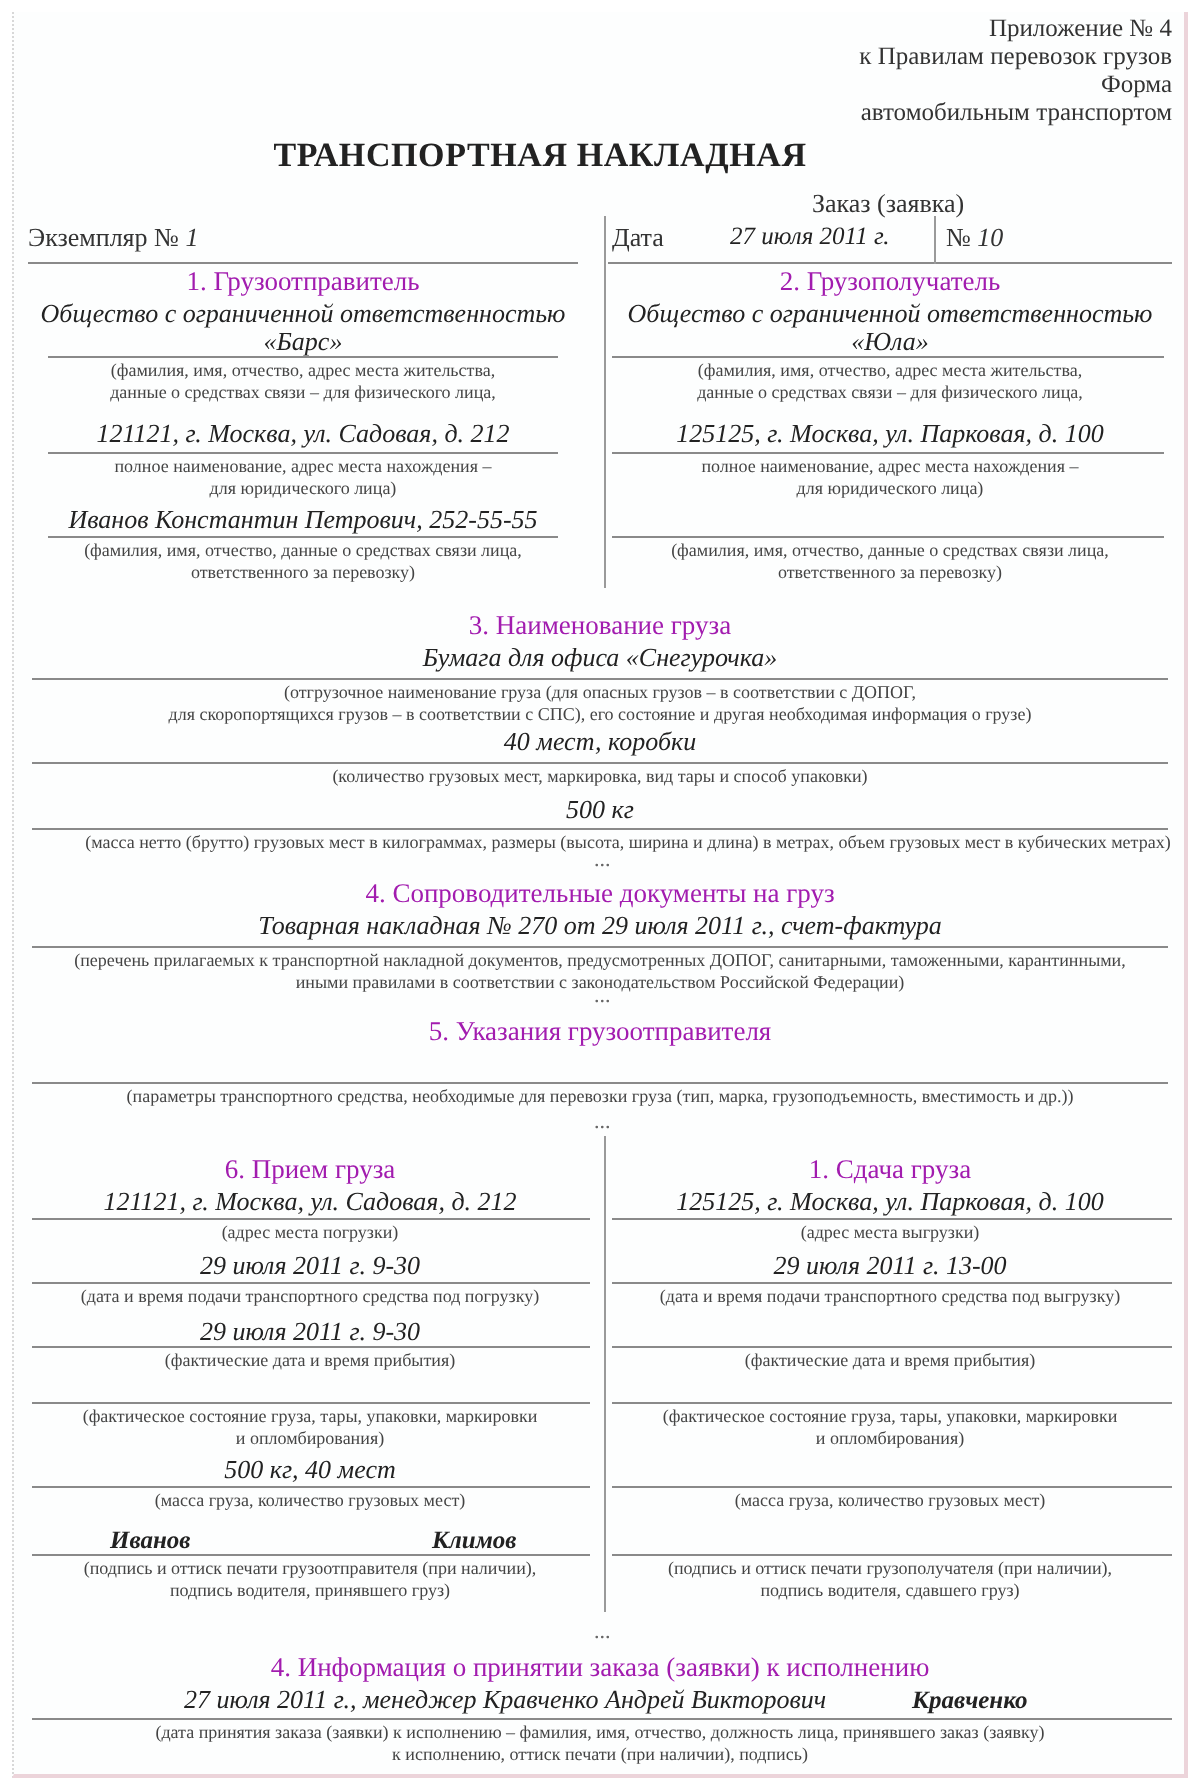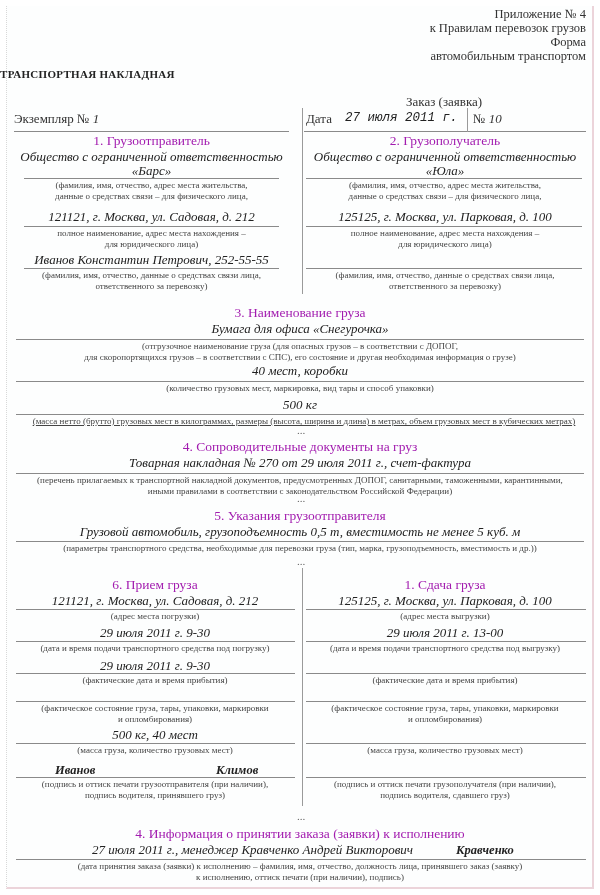--- a/index.html
+++ b/index.html
@@ -14,21 +14,21 @@
     position: absolute; left: 6px; top: 6px; width: 588px; height: 883px;
     border-left: 1px dotted #d8d8d8;
     border-right: 2px solid #ecd4da;
     border-bottom: 2px solid #ecd4da;
     box-sizing: border-box;
     background: #fdfefe;
   }
   .abs { position: absolute; }
   .center { text-align: center; }
   .head-note { position: absolute; right: 14px; top: 7px; text-align: right; font-size: 12.5px; line-height: 14px; color: #333; }
-  .title { position: absolute; left: 0; width: 540px; top: 68px; font-size: 11px; font-weight: bold; letter-spacing: 0.3px; color: #222; }
+  .title { position: absolute; left: 0; width: 540px; top: 68px; text-align: center; font-size: 17px; font-weight: bold; letter-spacing: 0.3px; color: #222; }
   .plain { font-size: 13px; color: #333; }
   .ital { font-style: italic; font-size: 13.5px; color: #222; }
   .hdr { font-size: 13.5px; color: #a21caf; }
   .note { font-size: 9px; line-height: 10.5px; color: #444; text-align: center; }
   .hline { position: absolute; height: 0; border-top: 1px solid #8a8a8a; }
   .vline { position: absolute; width: 0; border-left: 1px solid #9a9a9a; }
   .dots { position: absolute; font-size: 11px; color: #666; letter-spacing: 0px; }
   .sig { font-style: italic; font-weight: bold; font-size: 12.5px; color: #222; }
 </style>
 </head>
@@ -45,21 +45,21 @@
 
 <div class="title">ТРАНСПОРТНАЯ НАКЛАДНАЯ</div>
 
 <div class="abs plain" style="left:406px; top:94px;">Заказ (заявка)</div>
 
 <div class="abs plain" style="left:14px; top:111px;">
   <span>Экземпляр №</span>
   <i>1</i>
 </div>
 <div class="abs plain" style="left:306px; top:111px;">Дата</div>
-<div class="abs ital" style="left:345px; top:111px; font-size:12.5px;font-family:Liberation Mono, monospace;">27 июля 2011 г.</div>
+<div class="abs ital" style="left:365px; top:111px; font-size:12.5px;">27 июля 2011 г.</div>
 <div class="abs plain" style="left:473px; top:111px;">
   <span>№</span>
   <i>10</i>
 </div>
 
 <div class="hline" style="left:14px; width:275px; top:131px;"></div>
 <div class="hline" style="left:304px; width:282px; top:131px;"></div>
 <div class="vline" style="left:302px; top:108px; height:24px;"></div>
 <div class="vline" style="left:467px; top:108px; height:24px;"></div>
 
@@ -118,39 +118,38 @@
 <div class="hline" style="left:16px; width:568px; top:339px;"></div>
 <div class="abs note" style="left:14px; width:572px; top:341px;">
   <div>(отгрузочное наименование груза (для опасных грузов – в соответствии с ДОПОГ,</div>
   <div>для скоропортящихся грузов – в соответствии с СПС), его состояние и другая необходимая информация о грузе)</div>
 </div>
 <div class="abs center ital" style="left:14px; width:572px; top:363px; font-size:13px;">40 мест, коробки</div>
 <div class="hline" style="left:16px; width:568px; top:381px;"></div>
 <div class="abs note" style="left:14px; width:572px; top:383px;">(количество грузовых мест, маркировка, вид тары и способ упаковки)</div>
 <div class="abs center ital" style="left:14px; width:572px; top:397px; font-size:13px;">500 кг</div>
 <div class="hline" style="left:16px; width:568px; top:414px;"></div>
-<div class="abs note" style="left:18px; width:572px; top:416px;text-decoration:underline;">(масса нетто (брутто) грузовых мест в килограммах, размеры (высота, ширина и длина) в метрах, объем грузовых мест в кубических метрах)</div>
+<div class="abs note" style="left:28px; width:572px; top:416px;">(масса нетто (брутто) грузовых мест в килограммах, размеры (высота, ширина и длина) в метрах, объем грузовых мест в кубических метрах)</div>
 
 <div class="dots" style="left:297px; top:424px;">...</div>
 
 <div class="abs center" style="left:14px; width:572px; top:439px;">
   <div class="hdr" style="line-height:16px;">4. Сопроводительные документы на груз</div>
   <div class="ital" style="line-height:16px; font-size:13px;">Товарная накладная № 270 от 29 июля 2011 г., счет-фактура</div>
 </div>
 <div class="hline" style="left:16px; width:568px; top:473px;"></div>
 <div class="abs note" style="left:14px; width:572px; top:475px;">
   <div>(перечень прилагаемых к транспортной накладной документов, предусмотренных ДОПОГ, санитарными, таможенными, карантинными,</div>
   <div>иными правилами в соответствии с законодательством Российской Федерации)</div>
 </div>
 
 <div class="dots" style="left:297px; top:492px;">...</div>
 
 <div class="abs center" style="left:14px; width:572px; top:508px;">
   <div class="hdr" style="line-height:16px;">5. Указания грузоотправителя</div>
-  <div class="ital" style="line-height:16px; font-size:13px;">Грузовой автомобиль, грузоподъемность 0,5 т, вместимость не менее 5 куб. м</div>
 </div>
 <div class="hline" style="left:16px; width:568px; top:541px;"></div>
 <div class="abs note" style="left:14px; width:572px; top:543px;">(параметры транспортного средства, необходимые для перевозки груза (тип, марка, грузоподъемность, вместимость и др.))</div>
 
 <div class="dots" style="left:297px; top:555px;">...</div>
 
 <div class="vline" style="left:302px; top:568px; height:238px;"></div>
 
 <div class="abs center" style="left:14px; width:282px; top:577px;">
   <div class="hdr" style="line-height:16px;">6. Прием груза</div>

